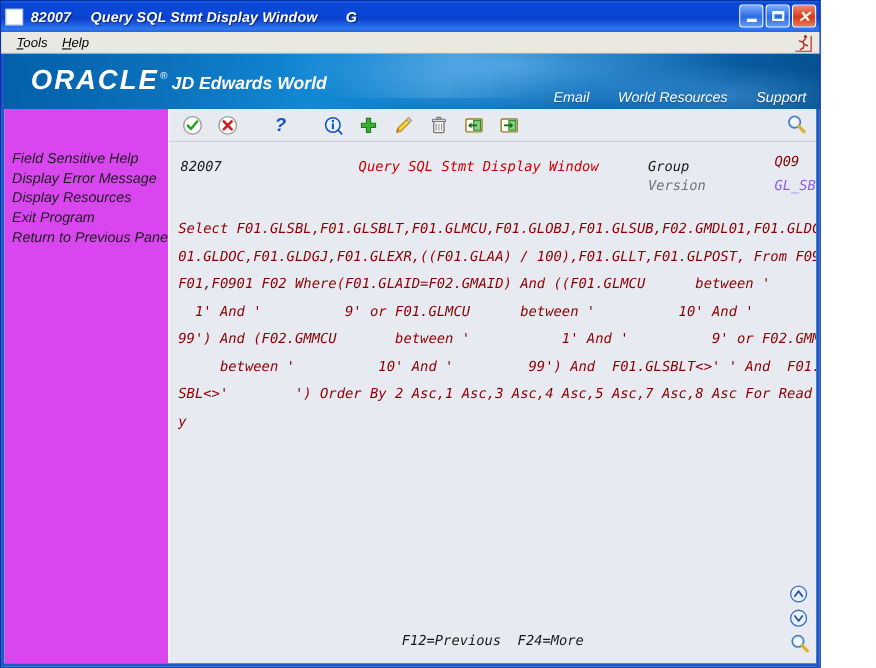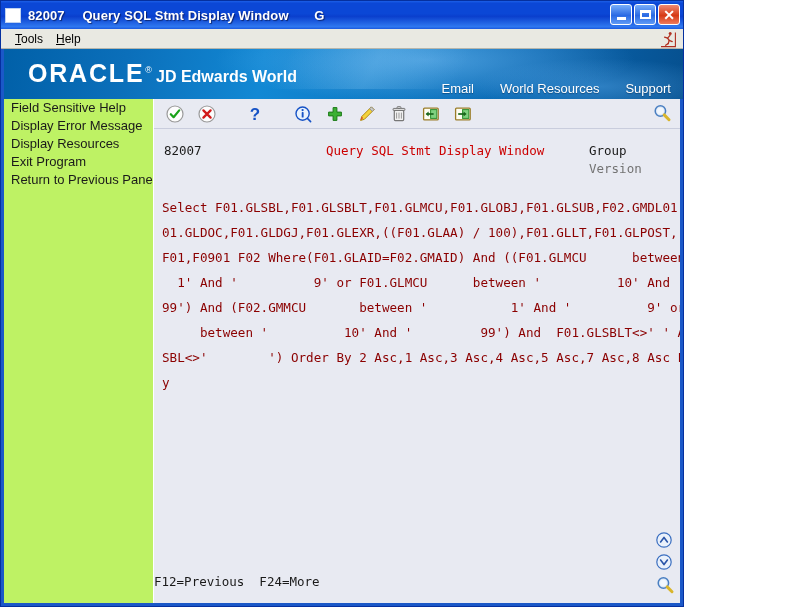--- a/index.html
+++ b/index.html
@@ -8,25 +8,26 @@
     width: 796px; height: 607px;
     overflow: hidden;
     font-family: "Liberation Sans", sans-serif;
     background: #ffffff;
   }
 
   
   #window {
     position: absolute;
     left: 0; top: 0;
-    width: 684px; height: 607px;
+    width: 746px; height: 607px;
     background: #0a3fd1;
     border: 1px solid #05309f;
     display: flex;
     flex-direction: column;
+    font-style: italic;
   }
 
   
   #titlebar {
     height: 28px;
     flex: 0 0 28px;
     background: linear-gradient(to bottom, #1c5fe8 0%, #0b47d6 8%, #0b47d6 45%, #0a3fcd 55%, #2f78f0 92%, #1a58df 100%);
     display: flex;
     align-items: center;
     padding: 0 2px 0 4px;
@@ -172,21 +173,22 @@
     border-left: 3px solid #1b58c8;
     border-bottom: 3px solid #1b58c8;
     border-right: 3px solid #1b58c8;
     overflow: hidden;
   }
 
   
   #sidebar {
     flex: 0 0 149px;
     width: 149px;
-    background: #bef264;
+    background: #d946ef;
+    padding-top: 36px;
     overflow: hidden;
     position: relative;
   }
   .side-item {
     font-size: 13px;
     color: #1a1a1a;
     line-height: 18px;
     padding-left: 7px;
     white-space: nowrap;
     overflow: hidden;
@@ -258,20 +260,21 @@
     font-size: 12.6px;
     line-height: 25px;
     white-space: pre;
     letter-spacing: 0px;
   }
 
   #fkeys {
     position: absolute;
     left: 0; right: 0;
     bottom: 14px;
+    text-align: center;
     color: #1a1a1a;
     font-family: "DejaVu Sans Mono", monospace;
     font-size: 12.5px;
     white-space: pre;
   }
 
   
   #side-nav {
     position: absolute;
     right: 4px;

